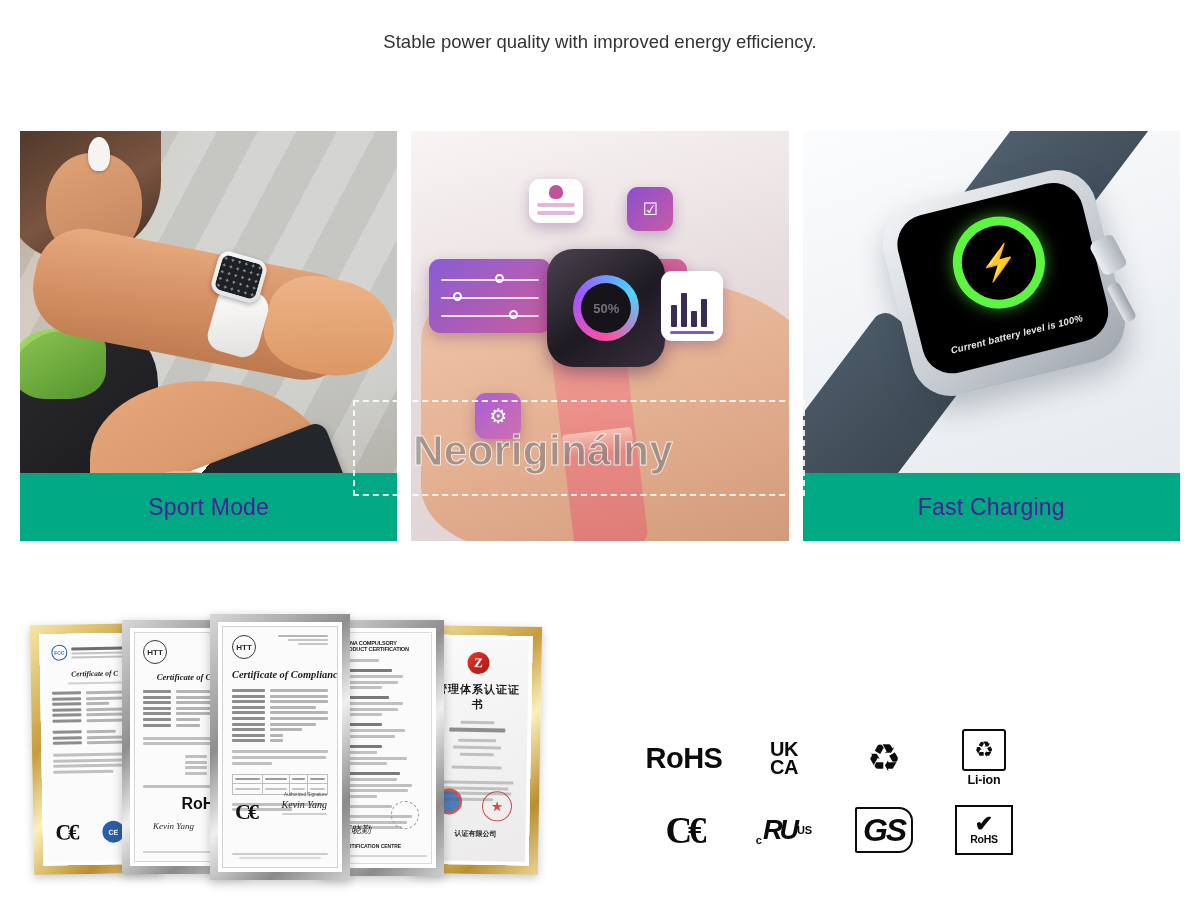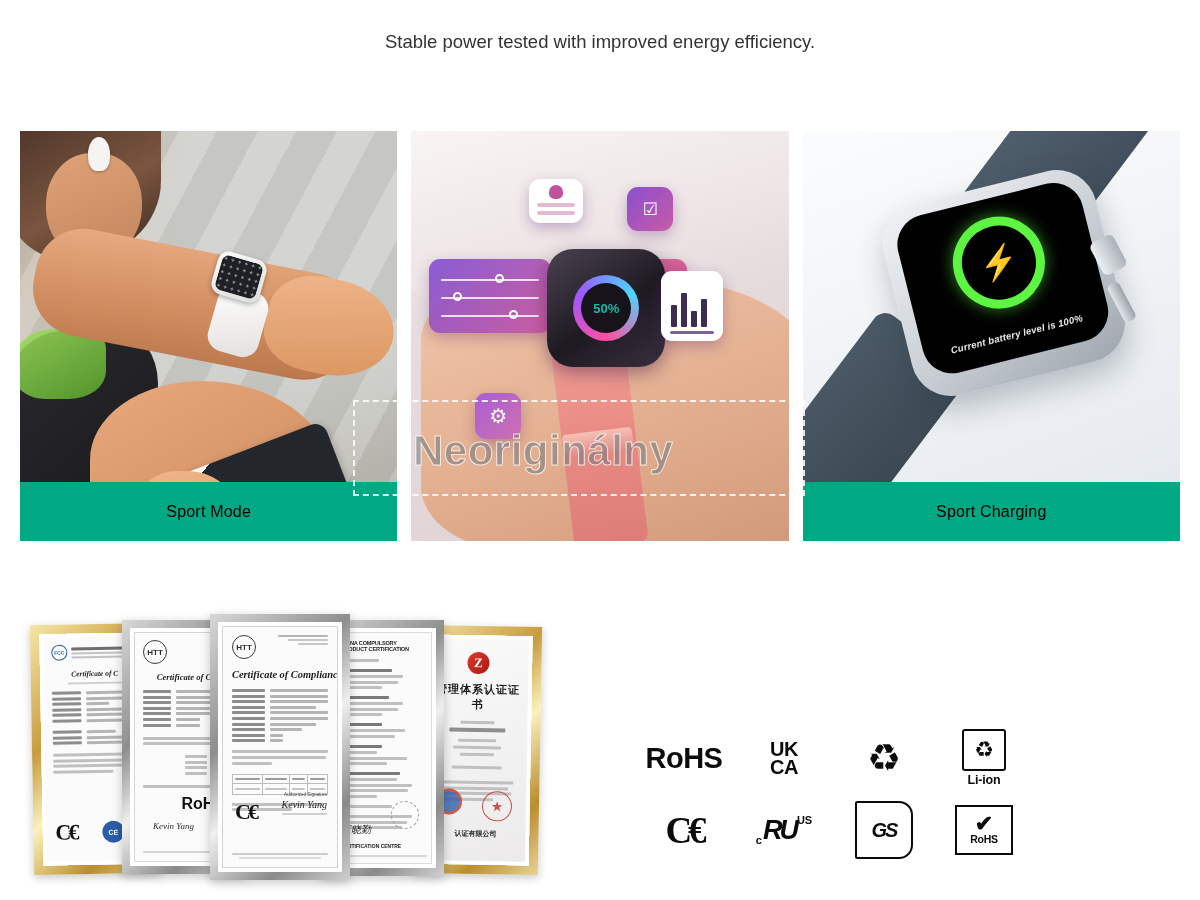--- a/index.html
+++ b/index.html
@@ -26,24 +26,24 @@
     position: absolute; top: 131px; left: 20px;
     width: 1160px; height: 410px;
     display: flex; gap: 14px;
   }
   .card {
     position: relative; flex: 1; height: 410px;
     overflow: hidden; background: #e9e9ec;
   }
   .card-photo { position: absolute; inset: 0; }
   .card-caption {
-    position: absolute; left: 0; right: 0; bottom: 0; height: 59px;
-    background: #00a884; color: #000000;
+    position: absolute; left: 0; right: 0; bottom: 0; height: 68px;
+    background: #00a884; color: #4c1d95;
     display: flex; align-items: center; justify-content: center;
-    font-size: 16px; letter-spacing: 0.2px;
+    font-size: 23px; letter-spacing: 0.2px;
   }
 
   
   .ph1 { background:
       radial-gradient(circle at 78% 18%, #cfd0cd 0 28%, transparent 60%),
       linear-gradient(138deg,#b9a694 0%,#cfc5b9 22%,#cdccc6 48%,#c3c2bb 70%,#b8b6ae 100%);
   }
   .ph1 .pavement {
     position:absolute; inset:0;
     background: repeating-linear-gradient(118deg, rgba(255,255,255,.10) 0 34px, rgba(120,118,112,.10) 34px 70px);
@@ -150,21 +150,21 @@
   }
   .ph2 .ring {
     position:absolute; left:26px; top:26px; width:66px; height:66px;
     border-radius:50%;
     background: conic-gradient(from 180deg,#ff4fa0,#9b59ff,#4ad6ff,#ff4fa0);
     filter: blur(0.3px);
   }
   .ph2 .ring-inner {
     position:absolute; left:8px; top:8px; right:8px; bottom:8px;
     background:#16131b; border-radius:50%;
-    color:#14b8a6; font-size:13px; font-weight:bold;
+    color:#737373; font-size:13px; font-weight:bold;
     display:flex; align-items:center; justify-content:center;
   }
   .ph2 .tile {
     position:absolute; border-radius:11px;
     box-shadow:0 5px 14px rgba(90,30,120,.30);
   }
   .ph2 .t-slider {
     left:18px; top:128px; width:122px; height:74px;
     background: linear-gradient(135deg,rgba(128,80,210,.92),rgba(200,86,160,.92));
   }
@@ -336,31 +336,31 @@
   }
   .fc { font-size:31px; font-weight:bold; letter-spacing:-2px;
        font-family:"Liberation Sans", sans-serif; }
   .rohs { font-size:29px; font-weight:bold; letter-spacing:-0.5px; }
   .ukca { font-size:20px; font-weight:bold; line-height:.92; text-align:center; letter-spacing:-0.5px; }
   .ce2 { font-size:37px; font-weight:bold; letter-spacing:-4px;
        font-family:"Liberation Serif", serif; }
   .cul { display:flex; align-items:flex-end; gap:1px; }
   .cul .c { font-size:11px; font-weight:bold; }
   .cul .ru { font-size:27px; font-weight:bold; font-style:italic; letter-spacing:-3px; }
-  .cul .us { font-size:11px; font-weight:bold; margin-bottom:20px; }
+  .cul .us { font-size:11px; font-weight:bold; margin-bottom:10px; }
   .ul-circle {
     width:42px;height:42px;border:3px solid #0b0b0b;border-radius:50%;
     display:flex;flex-direction:column;align-items:center;justify-content:center;
   }
   .ul-circle .ul { font-size:16px;font-weight:bold;line-height:1; }
   .ul-circle .rg { font-size:4px;font-weight:bold;letter-spacing:-.2px; }
   .gs {
-    width:58px;height:58px;border:2.5px solid #0b0b0b;border-radius:2px 14px 14px 2px;
+    width:58px;height:46px;border:2.5px solid #0b0b0b;border-radius:2px 14px 14px 2px;
     display:flex;align-items:center;justify-content:center;
-    font-size:20px;font-weight:bold;font-style:italic;letter-spacing:-2px;
+    font-size:32px;font-weight:bold;font-style:italic;letter-spacing:-2px;
   }
   .rohs-box {
     width:58px;height:50px;border:2.5px solid #0b0b0b;
     display:flex;flex-direction:column;align-items:center;justify-content:center;
   }
   .rohs-box .tick { font-size:22px;line-height:.8;font-weight:bold; }
   .rohs-box .lbl { font-size:10.5px;font-weight:bold;letter-spacing:-.3px; }
   .liion {
     display:flex;flex-direction:column;align-items:center;
   }
@@ -370,21 +370,21 @@
   }
   .liion .lbl { font-size:12.5px;font-weight:bold;margin-top:2px;letter-spacing:-.2px; }
   .recyc { font-size:38px; line-height:1; }
 </style>
 </head>
 <body>
 
 <div class="page">
 
   <div class="header">
-    <div class="subhead">Stable power tested with improved energy efficiency.</div>
+    <div class="subhead">Stable power quality with improved energy efficiency.</div>
   </div>
 
   <div class="cards">
 
     <div class="card">
       <div class="card-photo ph1">
         <div class="pavement"></div>
         <div class="head"></div>
         <div class="face"></div>
         <div class="ear"></div>
@@ -452,21 +452,21 @@
         <div class="case">
           <div class="screen">
             <div class="chg-ring"></div>
             <div class="bolt">⚡</div>
             <div class="batt-text">Current battery level is 100%</div>
           </div>
           <div class="crown"></div>
           <div class="side-btn"></div>
         </div>
       </div>
-      <div class="card-caption">Sport Charging</div>
+      <div class="card-caption">Fast Charging</div>
     </div>
   </div>
 
   <div class="watermark">
     <div class="wm-box"></div>
     <div class="wm-line wm1">Neoriginálny</div>
   </div>
 
   <div class="lower">
 

